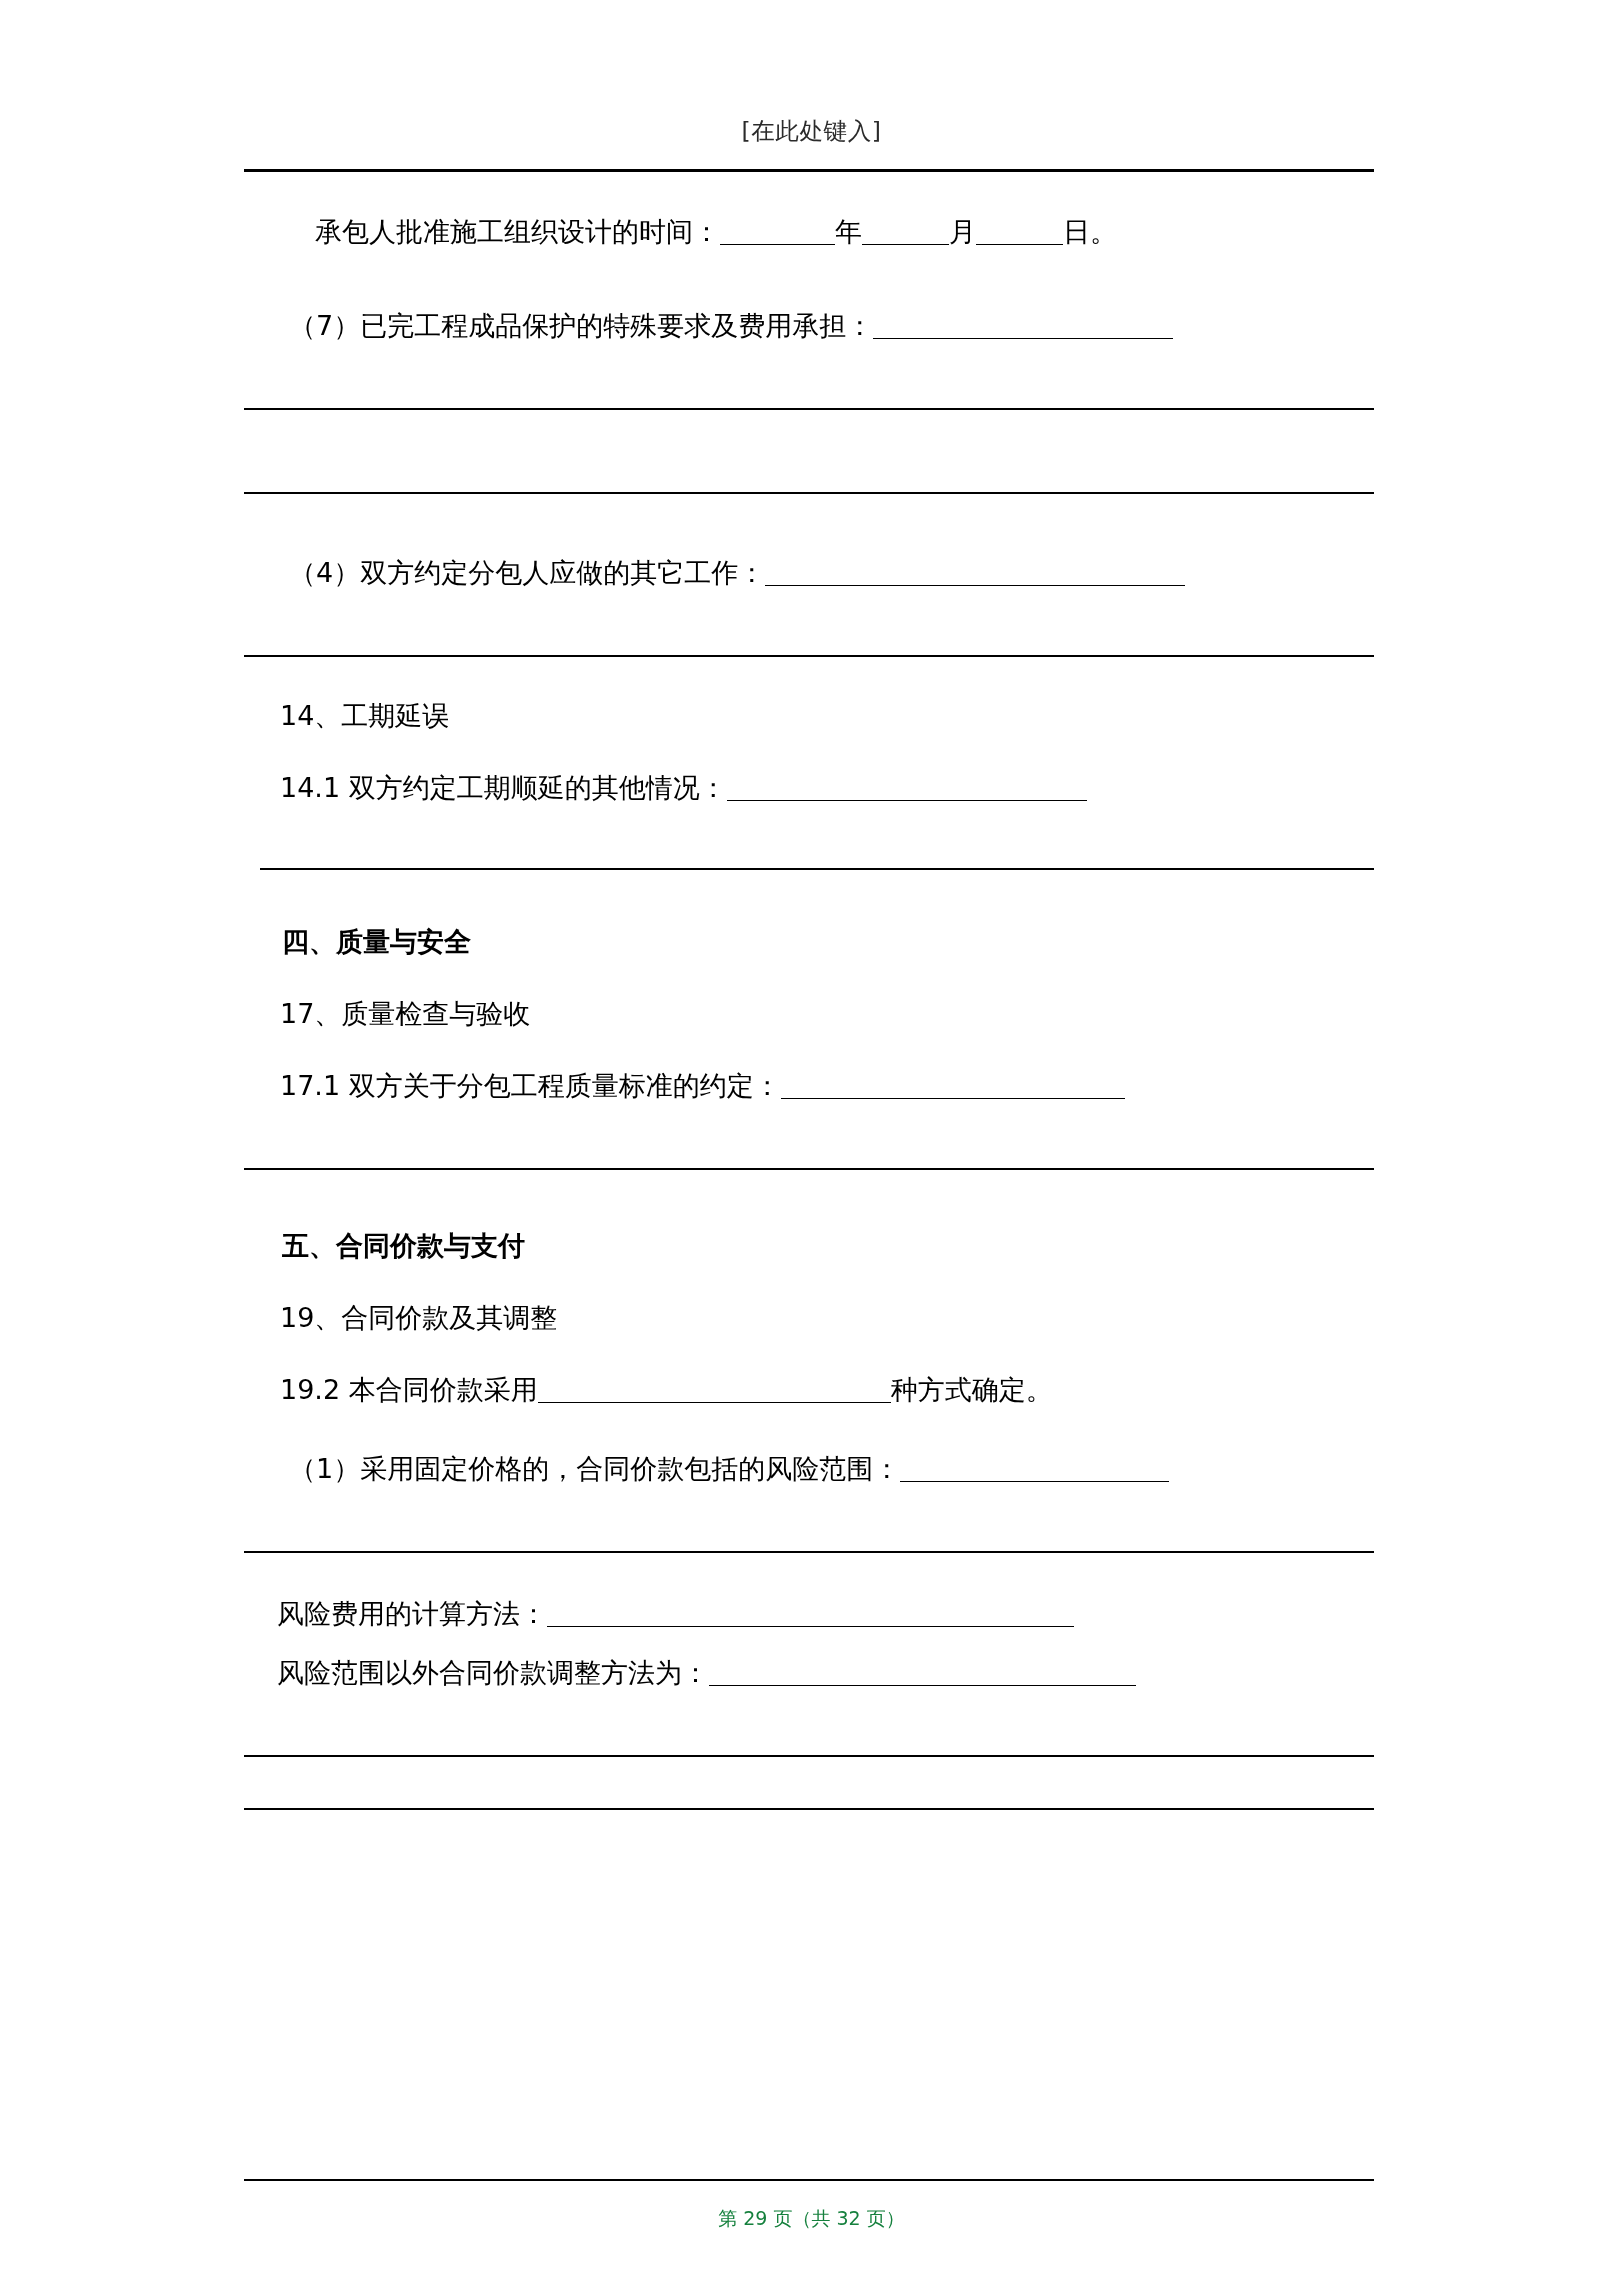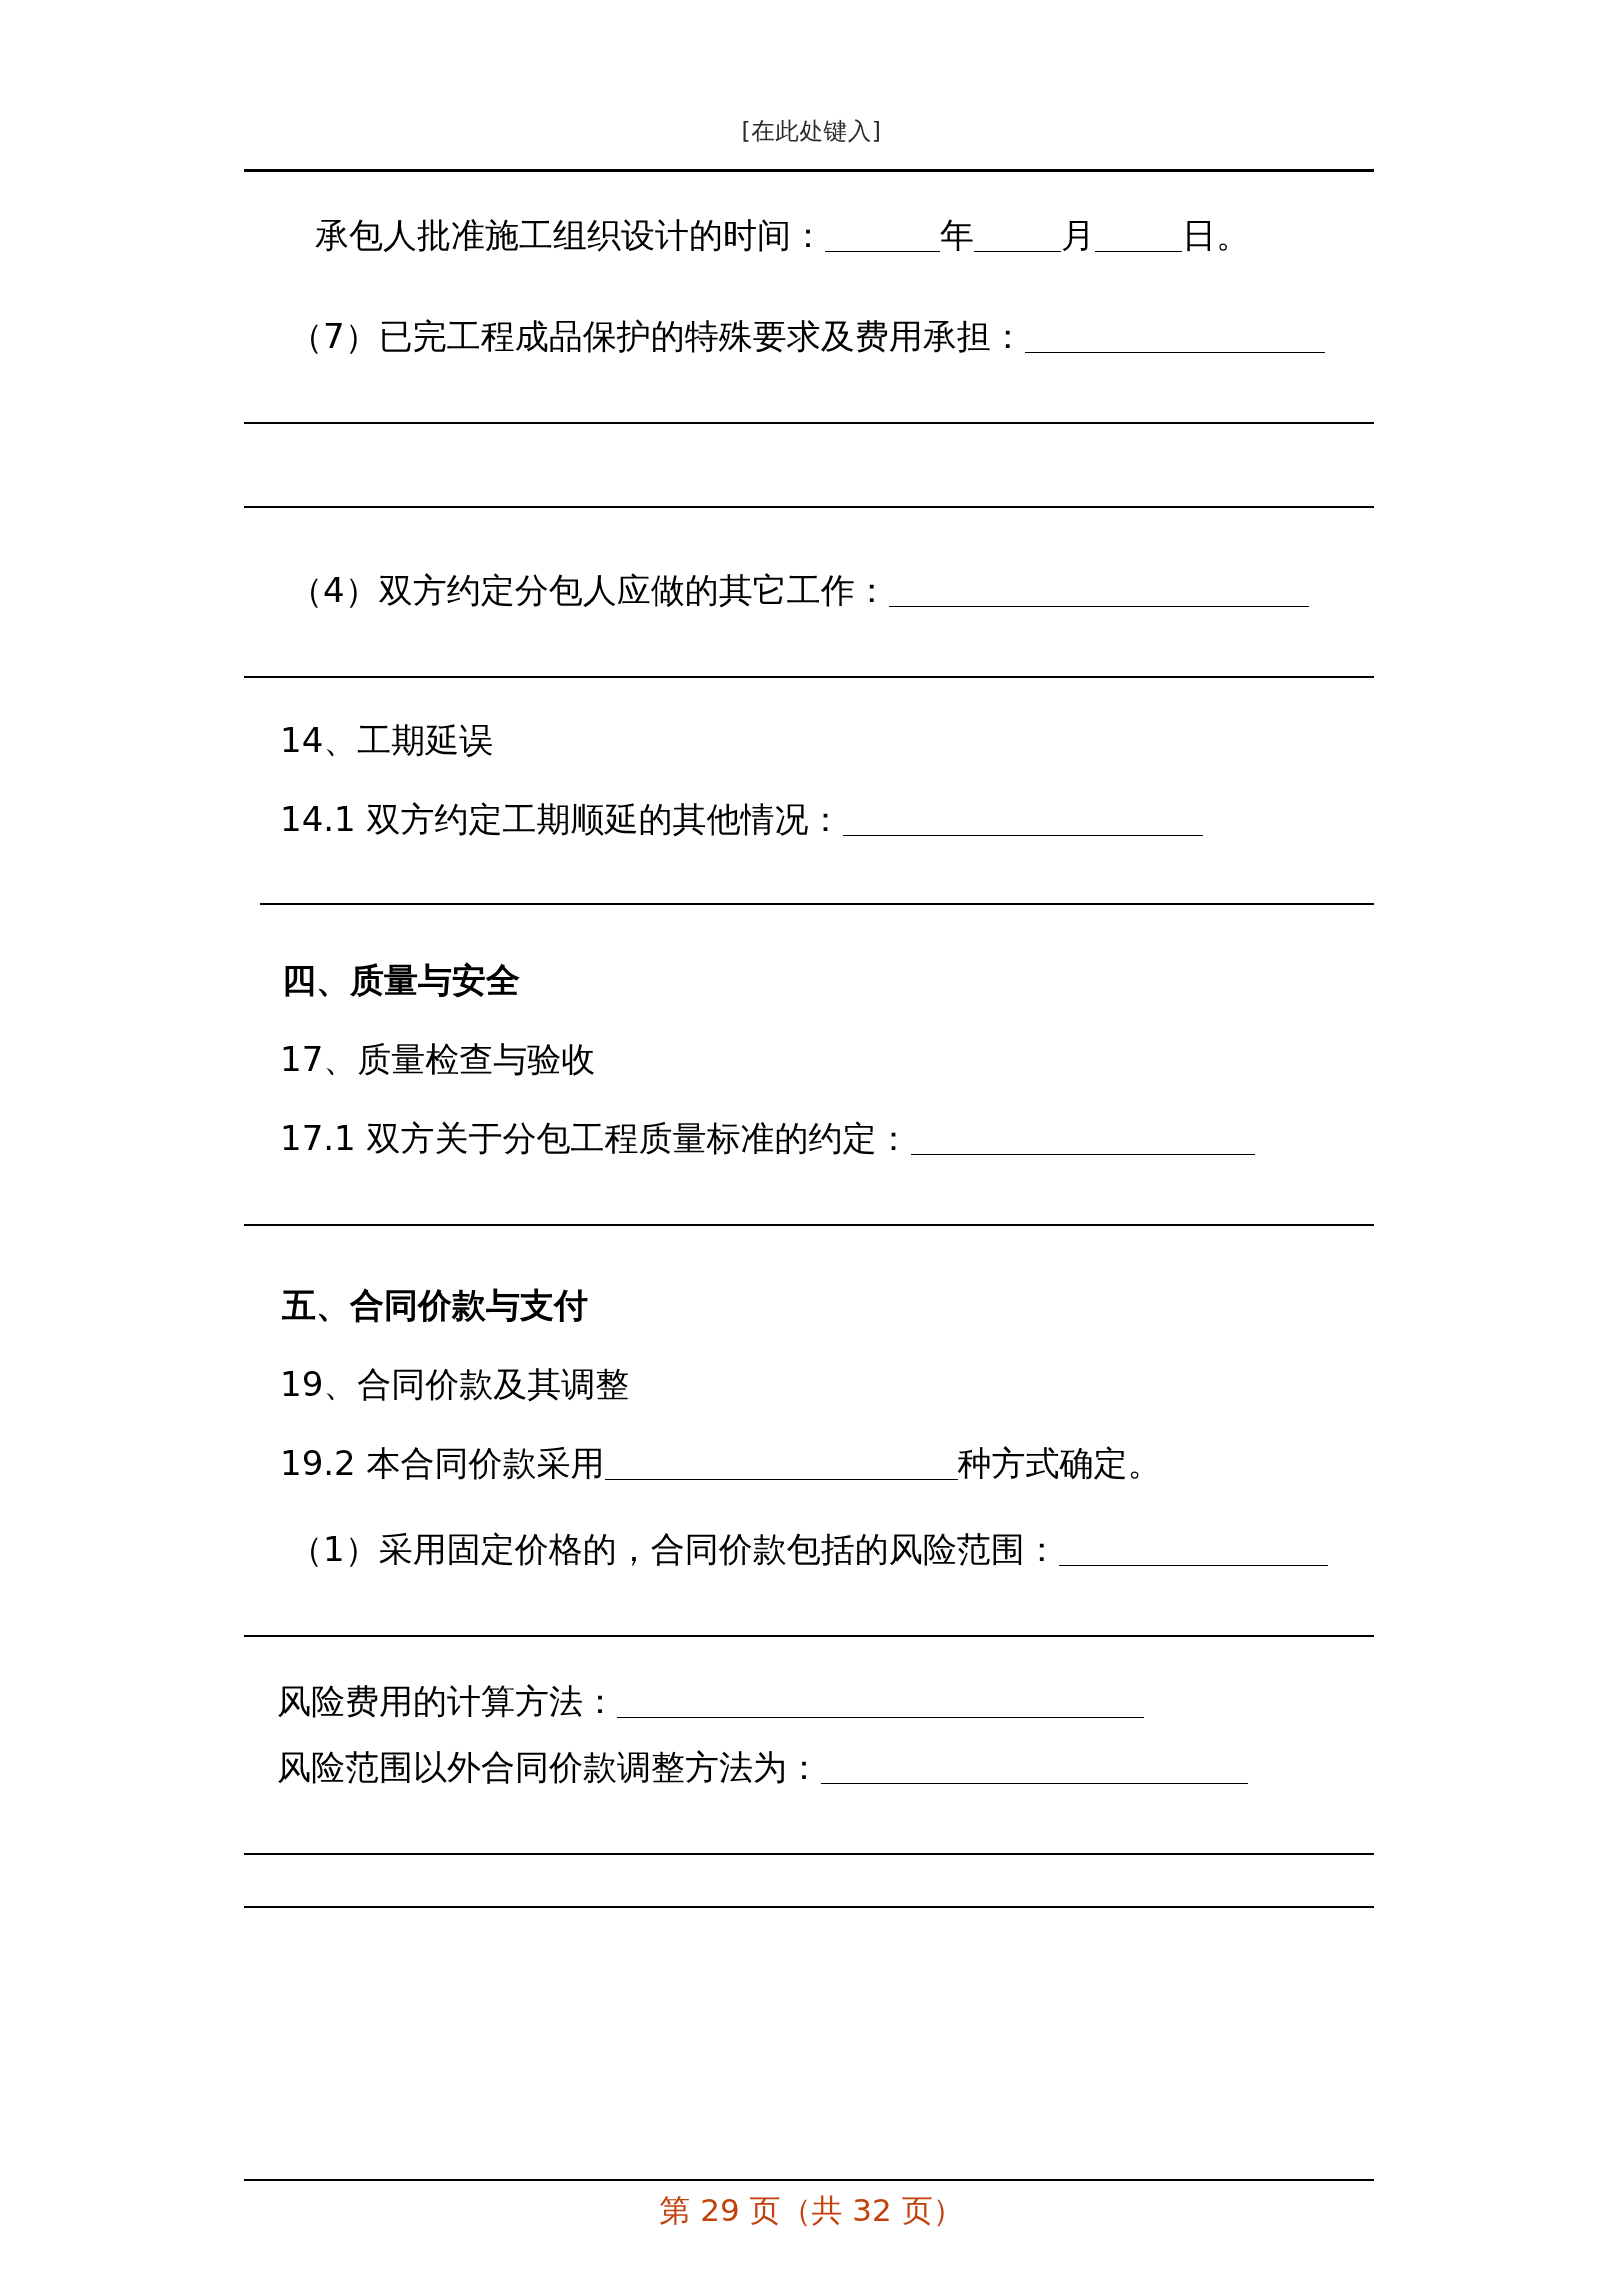--- a/index.html
+++ b/index.html
@@ -37,21 +37,21 @@
     height: 0;
     border-top: 3.6px solid #000000;
   }
   .content {
     position: absolute;
     top: 191px;
     left: 244px;
     width: 1130px;
   }
   .line {
-    font-size: 34px;
+    font-size: 27px;
     line-height: 1.0;
     color: #000000;
     white-space: pre;
     margin: 0;
   }
   
   .blk { position: relative; }
 
   .indent1 { padding-left: 71px; }   
   .indent2 { padding-left: 45px; }   
@@ -88,22 +88,22 @@
     width: 1130px;
     height: 0;
     border-top: 2.7px solid #000000;
   }
   .footer {
     position: absolute;
     bottom: 62px;
     left: 0;
     width: 1623px;
     text-align: center;
-    font-size: 31px;
-    color: #c2410c;
+    font-size: 19px;
+    color: #15803d;
   }
 </style>
 </head>
 <body>
 
 <div class="page">
 
   <div class="header">[在此处键入]</div>
   <div class="header-rule"></div>
 

